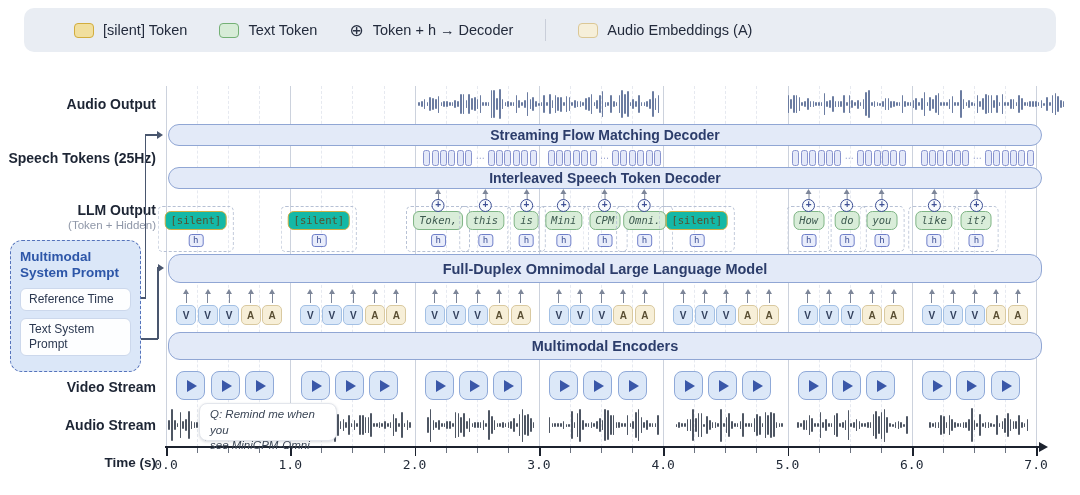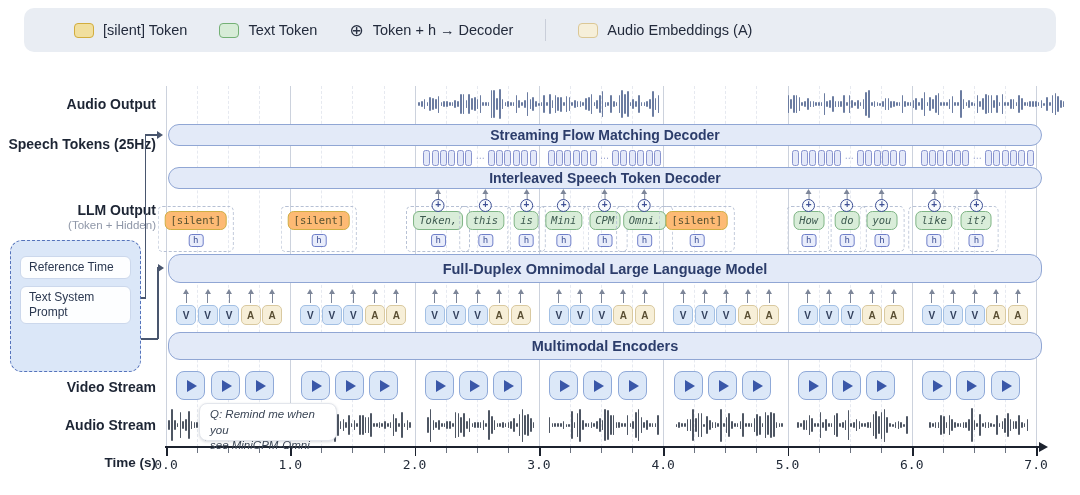--- a/index.html
+++ b/index.html
@@ -45,21 +45,21 @@
     border:1px solid #8894cf; margin-right:1.4px; flex:none; }
   .stdots { font-size:9px; color:#7d89c4; margin:0 3px 0 2px; line-height:16px; }
 
   
   .tok { position:absolute; top:206px; transform:translateX(-50%); z-index:2; }
   .tokbox { border:1.2px dashed #b6c0d4; border-radius:5px; padding:4px 6px;
     display:flex; flex-direction:column; align-items:center; gap:4px; }
   .pill { height:19px; border-radius:6px; border:1.3px solid; padding:0 5px;
     font-family:"DejaVu Sans Mono", monospace; font-size:10.5px; line-height:16px;
     white-space:nowrap; }
-  .tok.silent .pill { background:#fdba74; border-color:#cfae45; color:#55502f; }
+  .tok.silent .pill { background:#14b8a6; border-color:#cfae45; color:#55502f; }
   .tok.text .pill { background:#d9edd9; border-color:#7fb585; color:#3d5a50; font-style:italic; }
   .hbox { width:15px; height:13px; border-radius:3px; background:#e9edfb;
     border:1px solid #6f7fc9; color:#3d4f94; font-family:"DejaVu Sans Mono", monospace;
     font-size:9px; line-height:11px; text-align:center; }
   .tokplus { position:absolute; top:-7px; left:50%; transform:translateX(-50%);
     width:13px; height:13px; border-radius:50%; background:#f7fafd;
     border:1.4px solid #3d4f94; color:#3d4f94; font-size:10px; font-weight:700;
     line-height:10px; text-align:center; z-index:2; }
   .tokline { position:absolute; top:-13px; left:50%; width:0; height:7px;
     border-left:1.2px solid #7d8699; }
@@ -174,21 +174,21 @@
       <div class="grid" style="left: 849.65px;"></div>
       <div class="grid" style="left: 880.725px;"></div>
       <div class="grid major" style="left: 911.8px;"></div>
       <div class="grid" style="left: 942.875px;"></div>
       <div class="grid" style="left: 973.95px;"></div>
       <div class="grid" style="left: 1005.02px;"></div>
       <div class="grid major" style="left: 1036.1px;"></div>
     </div>
 
   <div class="rowlabel" style="top:96px">Audio Output</div>
-  <div class="rowlabel" style="top:136px">Speech Tokens (25Hz)</div>
+  <div class="rowlabel" style="top:150px">Speech Tokens (25Hz)</div>
   <div class="rowlabel" style="top:202px">LLM Output</div>
   <div class="rowlabel sub" style="top:219px">(Token + Hidden)</div>
   <div class="rowlabel" style="top:379px">Video Stream</div>
   <div class="rowlabel" style="top:455px;font-size:13.5px">Time (s)</div>
   <div class="rowlabel" style="top:417px">Audio Stream</div>
 
   <div id="audio-output">
       <div class="wave" style="left: 418.329px; top: 88px; width: 243.628px; height: 32px;">
         <div class="wbar" style="height: 4px; background: rgb(107, 124, 161);"></div>
         <div class="wbar" style="height: 5.2px; background: rgb(107, 124, 161);"></div>
@@ -1118,20 +1118,21 @@
         <div class="wbar" style="height: 8.2px; background: rgb(78, 86, 99);"></div>
         <div class="wbar" style="height: 7.5px; background: rgb(78, 86, 99);"></div>
         <div class="wbar" style="height: 19.7px; background: rgb(78, 86, 99);"></div>
         <div class="wbar" style="height: 5.2px; background: rgb(78, 86, 99);"></div>
         <div class="wbar" style="height: 4.4px; background: rgb(78, 86, 99);"></div>
         <div class="wbar" style="height: 12.8px; background: rgb(78, 86, 99);"></div>
       </div>
     </div>
 
   <div class="sysprompt">
+    <div class="title">Multimodal System Prompt</div>
     <div class="spitem">Reference Time</div>
     <div class="spitem">Text System Prompt</div>
   </div>
 
   <div class="cline" style="left:138px;top:297px;width:8px;height:1.5px"></div>
   <div class="cline" style="left:144.5px;top:134px;width:1.5px;height:164px"></div>
   <div class="cline" style="left:144.5px;top:134px;width:13px;height:1.5px"></div>
   <div class="carrow-right" style="left:157px;top:130.5px"></div>
 
   <div class="cline" style="left:138px;top:338px;width:20px;height:1.5px"></div>

